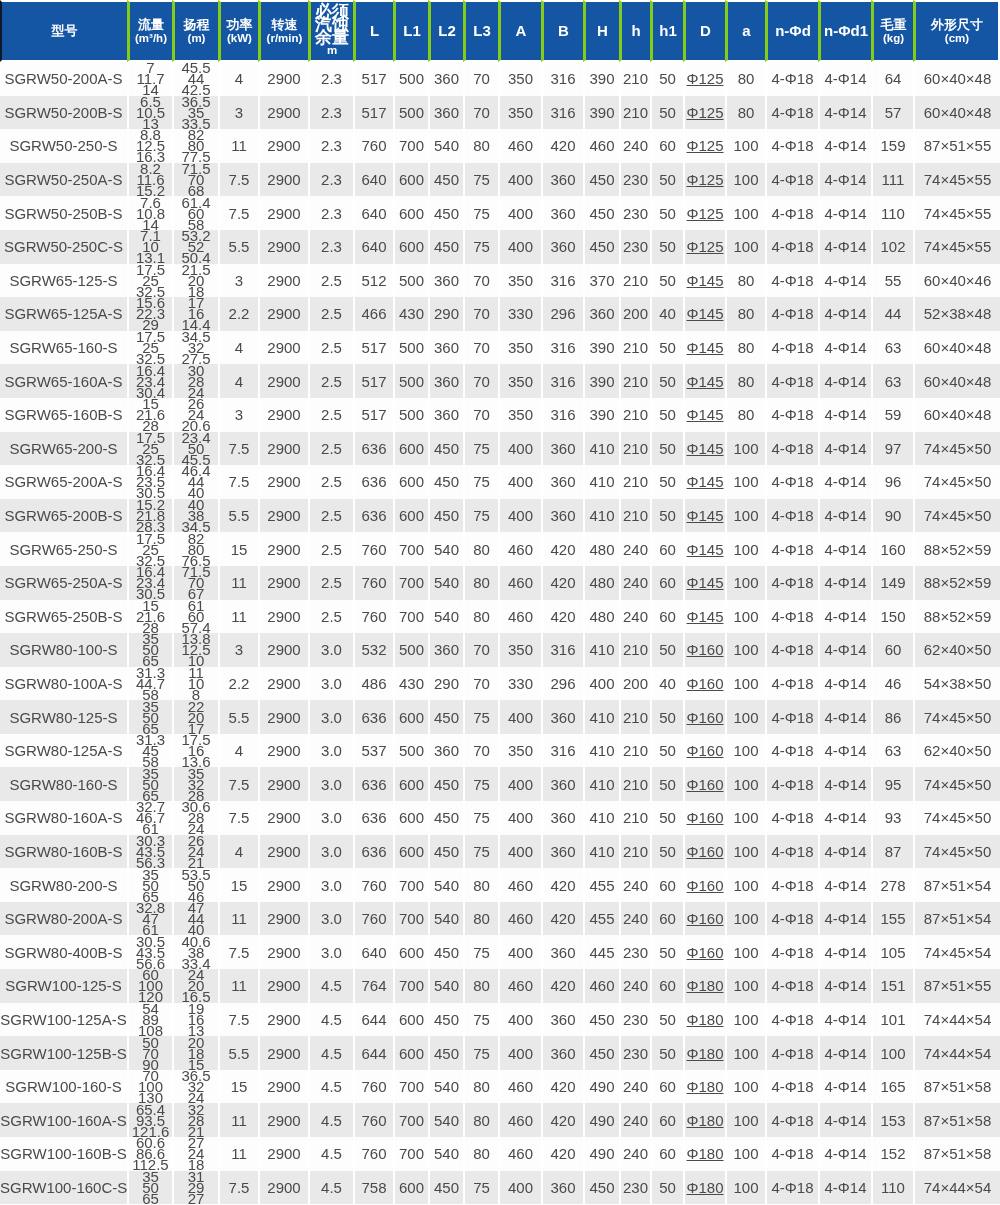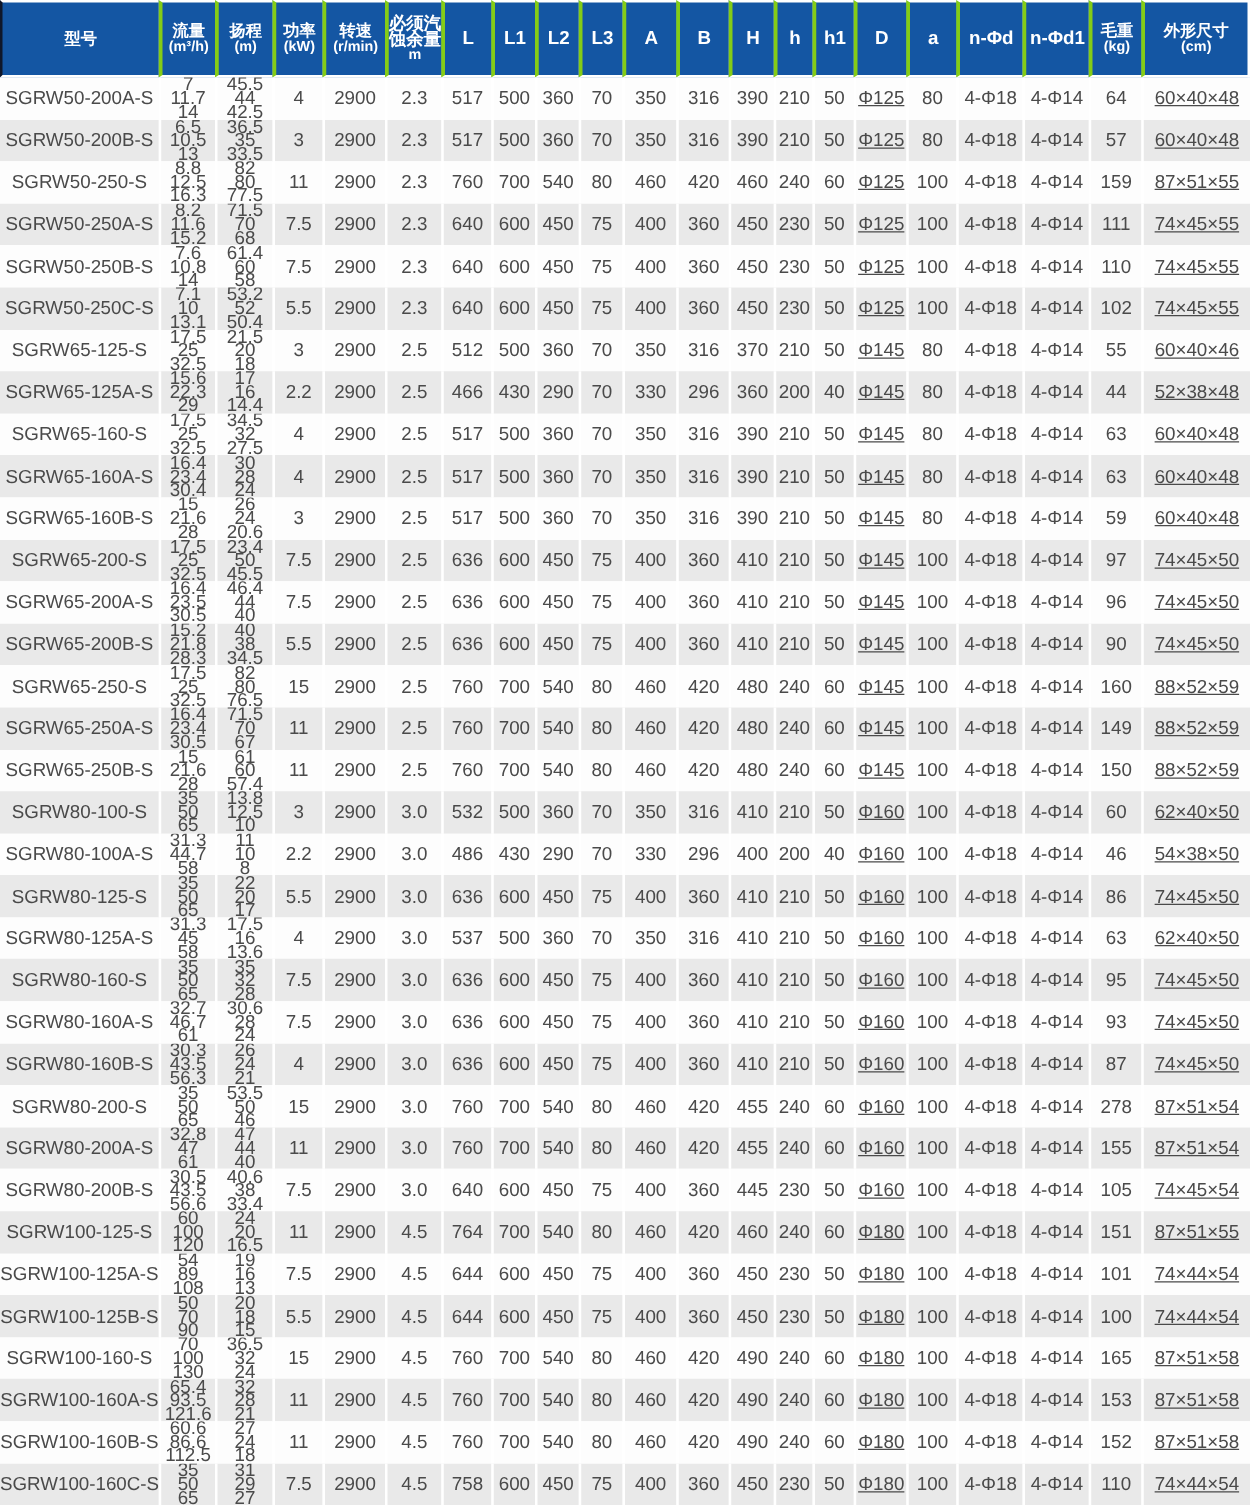--- a/index.html
+++ b/index.html
@@ -58,21 +58,21 @@
     border-top: 2px solid #ffffff;
     border-bottom: 2px solid #ffffff;
     border-left: 3px solid #84cc16;
     overflow: hidden;
   }
   table.spec th:first-child { border-left: 2px solid #0f172a; }
   table.spec th:last-child  { border-right: 2px solid #ffffff; }
   .h-main { font-size: 13px; line-height: 14px; }
   .h-main.letter { font-size: 15px; line-height: 16px; }
   .h-sub  { font-size: 11.5px; line-height: 13px; font-weight: bold; }
-  th.th-npsh .h-main { font-size: 14px; line-height: 13px; letter-spacing: 0; }
+  th.th-npsh .h-main { font-size: 17px; line-height: 13px; letter-spacing: 0; }
 
   
   table.spec td {
     text-align: center;
     vertical-align: middle;
     color: #4a4a4a;
     font-size: 15px;
     height: 33.6px;
     padding: 0;
     border-left: 2px solid #ffffff;
@@ -86,21 +86,21 @@
   td.model-cell {
     text-align: left;
     padding-left: 4px;
     font-size: 15px;
     color: #474747;
   }
   td.stack { font-size: 10.5px; line-height: 11px; }
   .stack-line { height: 11px; }
   td.cell-nphid, td.cell-nphid1 { font-size: 14px; letter-spacing: 0; }
   td.cell-nphid  { border-left: 2px solid #ffffff; margin-left: 36px; }
-  td.cell-dims { font-size: 14px; text-decoration: underline; }
+  td.cell-dims { font-size: 14px; }
   td.cell-D { font-size: 14.5px; text-decoration: underline; }
 </style>
 </head>
 <body>
 
 <div class="page">
   <table class="spec">
     <colgroup>
       <col class="c-model">
         <col class="c-flow">
@@ -999,21 +999,21 @@
           <td class="cell-h">240</td>
           <td class="cell-h1">60</td>
           <td class="cell-D">Φ160</td>
           <td class="cell-a">100</td>
           <td class="cell-nphid">4-Φ18</td>
           <td class="cell-nphid1">4-Φ14</td>
           <td class="cell-weight">155</td>
           <td class="cell-dims">87×51×54</td>
         </tr>
         <tr>
-          <td class="cell-model model-cell">SGRW80-200B-S</td>
+          <td class="cell-model model-cell">SGRW80-400B-S</td>
           <td class="cell-flow stack">
             <div class="stack-line">30.5</div>
             <div class="stack-line">43.5</div>
             <div class="stack-line">56.6</div>
           </td>
           <td class="cell-head stack">
             <div class="stack-line">40.6</div>
             <div class="stack-line">38</div>
             <div class="stack-line">33.4</div>
           </td>

